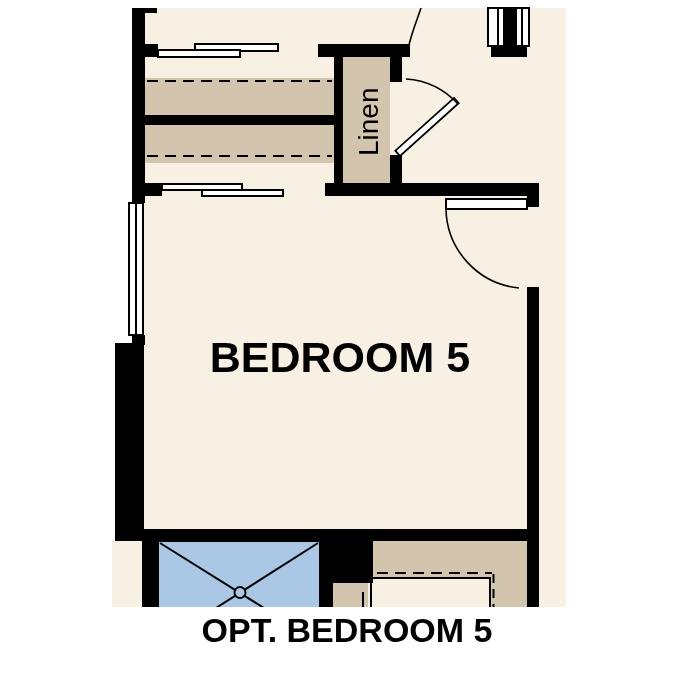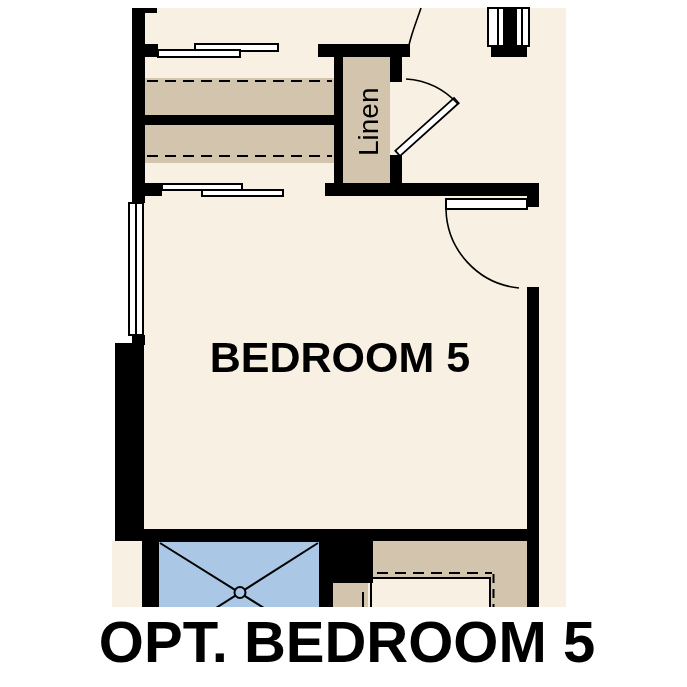--- a/index.html
+++ b/index.html
@@ -24,21 +24,21 @@
   .panel-thin{fill:var(--panel-white);stroke:var(--wall-black);stroke-width:1.8;}
   .ln{stroke:var(--wall-black);stroke-width:2;fill:none;}
   .ln-thin{stroke:var(--wall-black);stroke-width:1.6;fill:none;}
   .dash{stroke:var(--wall-black);stroke-width:2;fill:none;stroke-dasharray:11 7;}
   .dash-s{stroke:var(--wall-black);stroke-width:2;fill:none;stroke-dasharray:9 6;}
   .inner-cream{fill:var(--floor-cream);stroke:var(--wall-black);stroke-width:2;}
   .room-label{font-family:"Liberation Sans",sans-serif;font-weight:bold;font-size:43px;fill:var(--text-black);}
   .linen-label{font-family:"Liberation Sans",sans-serif;font-size:28px;fill:var(--text-black);}
   .caption{
     position:absolute;left:347px;top:613px;transform:translateX(-50%);
-    font-family:"Liberation Sans",sans-serif;font-weight:bold;font-size:58px;
+    font-family:"Liberation Sans",sans-serif;font-weight:bold;font-size:34px;
     color:var(--text-black);white-space:nowrap;line-height:1;
   }
 </style>
 </head>
 <body>
 
 <div class="stage">
   <svg width="687" height="687" viewBox="0 0 687 687">
     <defs>
       <clipPath id="plan-clip">

